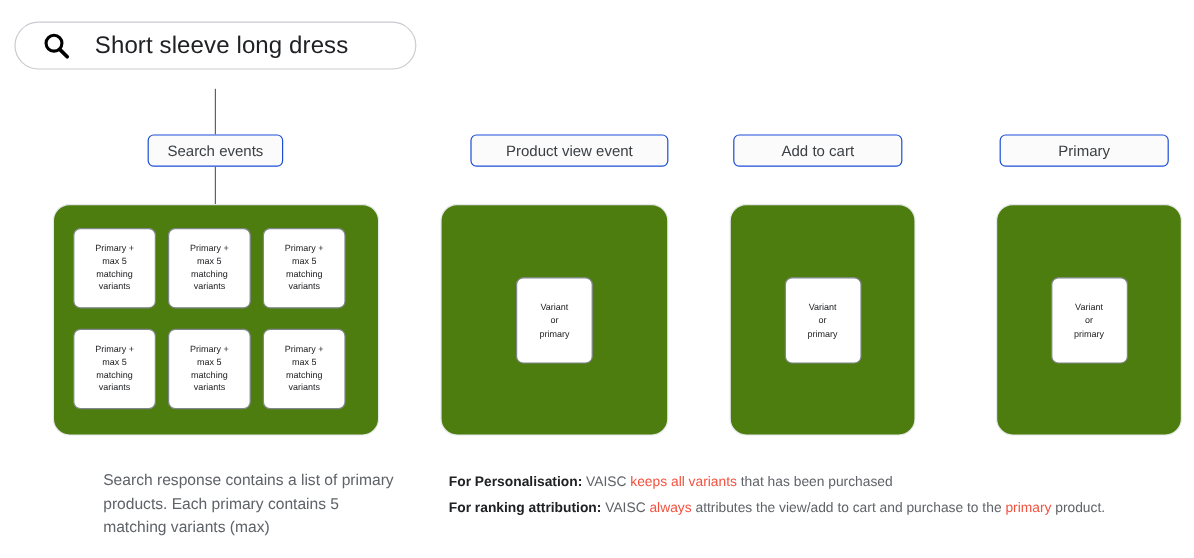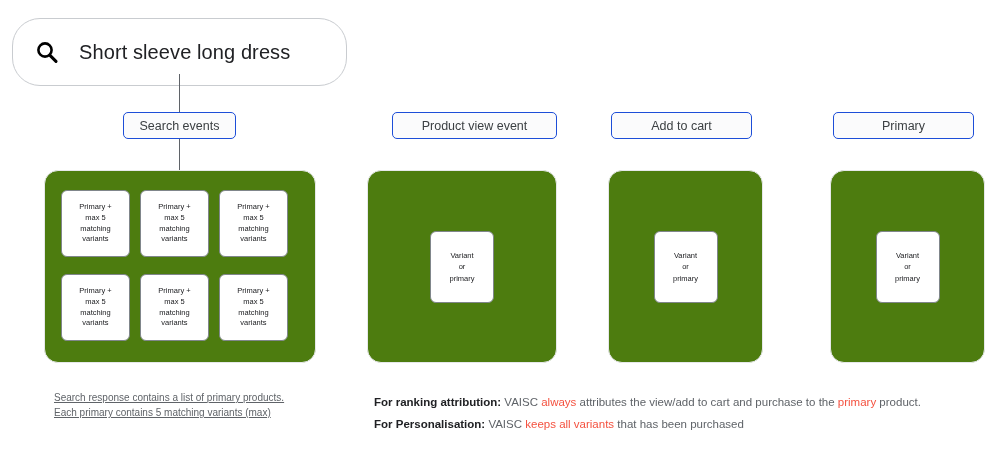--- a/index.html
+++ b/index.html
@@ -15,21 +15,21 @@
     color: #3c4043;
     overflow: hidden;
   }
 
   
   .search-bar {
     position: absolute;
     left: 12px;
     top: 18px;
     width: 335px;
-    height: 68px;
+    height: 40px;
     border: 1px solid #c9ccd0;
     border-radius: 28px;
     background: #ffffff;
     display: flex;
     align-items: center;
     box-sizing: border-box;
     padding-left: 22px;
   }
   .search-icon {
     width: 24px;
@@ -132,27 +132,26 @@
     color: #202124;
     box-sizing: border-box;
     left: 50%;
     transform: translateX(-50%);
     top: 60px;
   }
 
   
   .caption-left {
     position: absolute;
-    left: 54px;
+    left: 86px;
     top: 390px;
     width: 250px;
-    font-size: 10px;
+    font-size: 13px;
     line-height: 1.5;
     color: #5f6368;
-    text-decoration: underline;
   }
   .annotations {
     position: absolute;
     left: 374px;
     top: 391px;
     font-size: 11.5px;
     line-height: 1.95;
     color: #5f6368;
     white-space: nowrap;
   }
@@ -262,18 +261,18 @@
       <span>or</span><br>
       <span>primary</span>
     </span>
   </div>
 </div>
 
 <div class="caption-left">Search response contains a list of primary products. Each primary contains 5 matching variants (max)</div>
 
 <div class="annotations">
   <span class="anno-line">
+    <span class="anno-label">For Personalisation:</span><span> VAISC </span><span class="hl">keeps all variants</span><span> that has been purchased</span>
+  </span>
+  <span class="anno-line">
     <span class="anno-label">For ranking attribution:</span><span> VAISC </span><span class="hl">always</span><span> attributes the view/add to cart and purchase to the </span><span class="hl">primary</span><span> product.</span>
   </span>
-  <span class="anno-line">
-    <span class="anno-label">For Personalisation:</span><span> VAISC </span><span class="hl">keeps all variants</span><span> that has been purchased</span>
-  </span>
 </div>
 
 </body></html>

